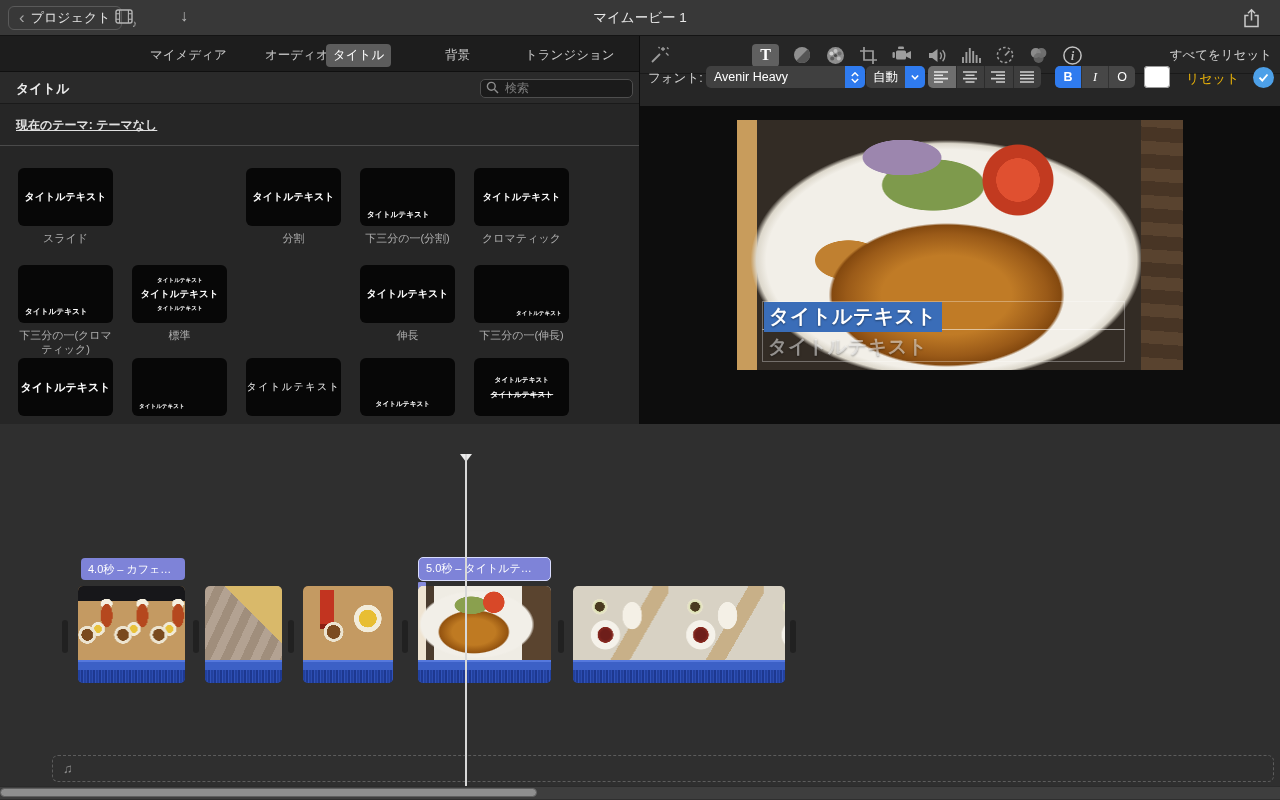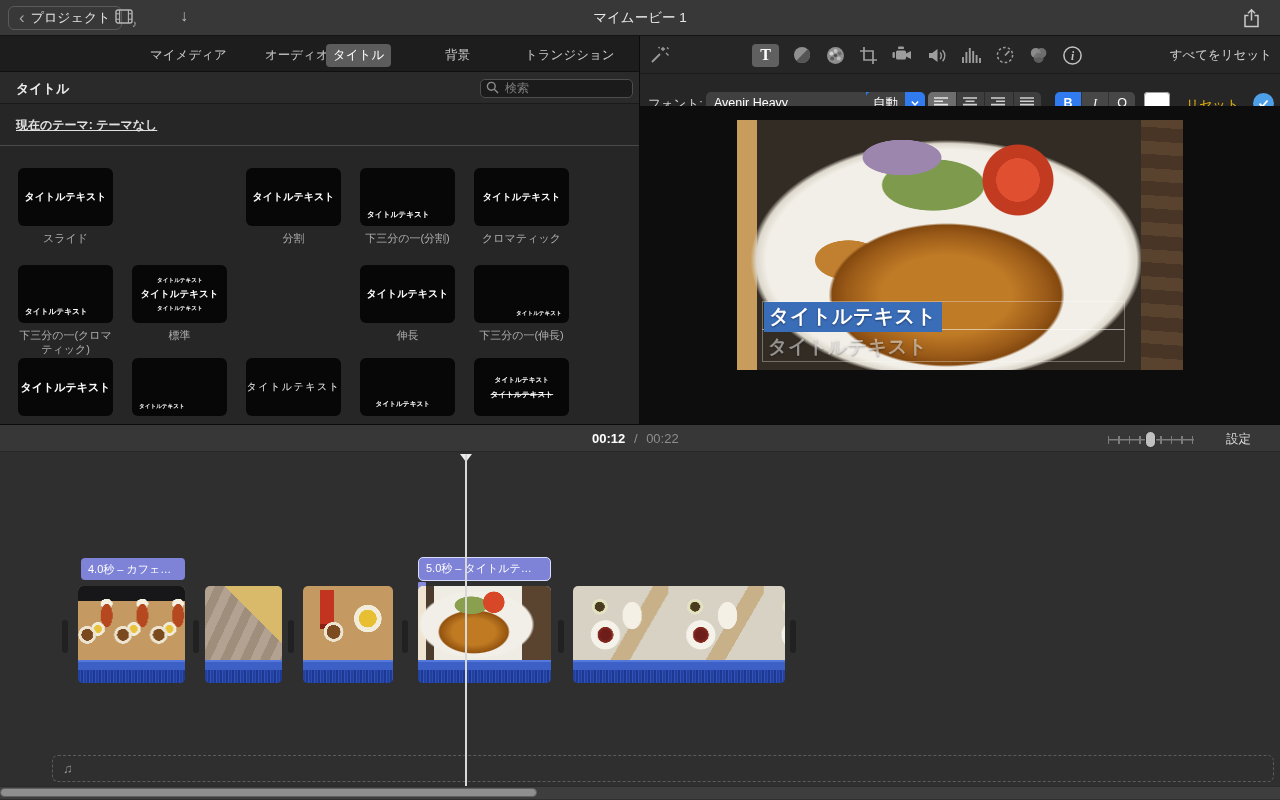--- a/index.html
+++ b/index.html
@@ -60,23 +60,23 @@
 
   
   .right-panel{position:absolute;left:640px;top:36px;width:640px;height:388px;background:#262626;}
   .insp-toolbar{position:absolute;left:0;top:0;width:100%;height:38px;border-bottom:1px solid #1a1a1a;box-sizing:border-box;}
   .icon-row{position:absolute;left:112px;top:0;height:38px;display:flex;align-items:center;gap:13px;}
   .ibtn{display:flex;align-items:center;justify-content:center;}
   .tbtn{width:27px;height:23px;background:#606060;border-radius:4px;display:flex;align-items:center;justify-content:center;
         font-family:"Liberation Serif","DejaVu Serif",serif;font-weight:bold;font-size:16px;color:#fff;}
   .reset-all{position:absolute;right:8px;top:11px;font-size:12.5px;color:#d2d2d2;}
 
-  .font-row{position:absolute;left:0;top:26px;width:100%;height:32px;margin-top:26px;}
+  .font-row{position:absolute;left:0;top:26px;width:100%;height:32px;}
   .frow-label{position:absolute;left:8px;top:8px;font-size:12.5px;color:#d0d0d0;}
-  .popup{position:absolute;left:66px;top:4px;width:180px;height:22px;background:#404040;border-radius:5px;
+  .popup{position:absolute;left:66px;top:4px;width:159px;height:22px;background:#404040;border-radius:5px;
          display:flex;align-items:center;justify-content:space-between;overflow:hidden;}
   .popup .pv{font-size:12.5px;color:#fff;padding-left:8px;white-space:nowrap;}
   .popup .pbtn{width:20px;height:22px;background:#2f7bef;display:flex;align-items:center;justify-content:center;flex:none;}
   .sizepill{position:absolute;left:226px;top:4px;height:22px;background:#404040;border-radius:5px;
             display:flex;align-items:center;overflow:hidden;}
   .sizepill .pv{font-size:12.5px;color:#fff;padding:0 7px;}
   .seg{position:absolute;top:4px;height:22px;display:flex;border-radius:5px;overflow:hidden;background:#3e3e3e;}
   .seg .sgb{width:28px;height:22px;display:flex;align-items:center;justify-content:center;border-right:1px solid #2c2c2c;}
   .seg .sgb:last-child{border-right:none;}
   .seg .sgb.sel{background:#6e6e6e;}
@@ -512,31 +512,20 @@
         </svg>
       </div>
       <div class="pv-ctl" style="left:526px;top:349px;">
         <svg width="19" height="19" viewBox="0 0 19 19">
           <path d="M12 3h4v4 M16 3l-6 6 M7 16H3v-4 M3 16l6-6" stroke="#c8c8c8" stroke-width="1.6" fill="none"></path>
         </svg>
       </div>
     </div>
   </div>
 
-  <div class="tl-header">
-    <div class="tl-time">
-      <span class="cur">00:12</span>
-      <span class="sep">/</span>
-      <span class="tot">00:22</span>
-    </div>
-    <div class="tl-zoom">
-      <div class="thumb"></div>
-    </div>
-    <div class="tl-settings">設定</div>
-  </div>
 
   <div class="tl-body">
 
     <div class="tbar" style="left:81px;width:104px;">4.0秒 – カフェラン…</div>
     <div class="tbar sel" style="left:418px;width:133px;">5.0秒 – タイトルテキスト</div>
     <div class="notch"></div>
 
     <div class="handle" style="left:62px;"></div>
     <div class="clip" style="left:78px;width:107px;">
       <div class="clip-photo ph-beer"></div>

